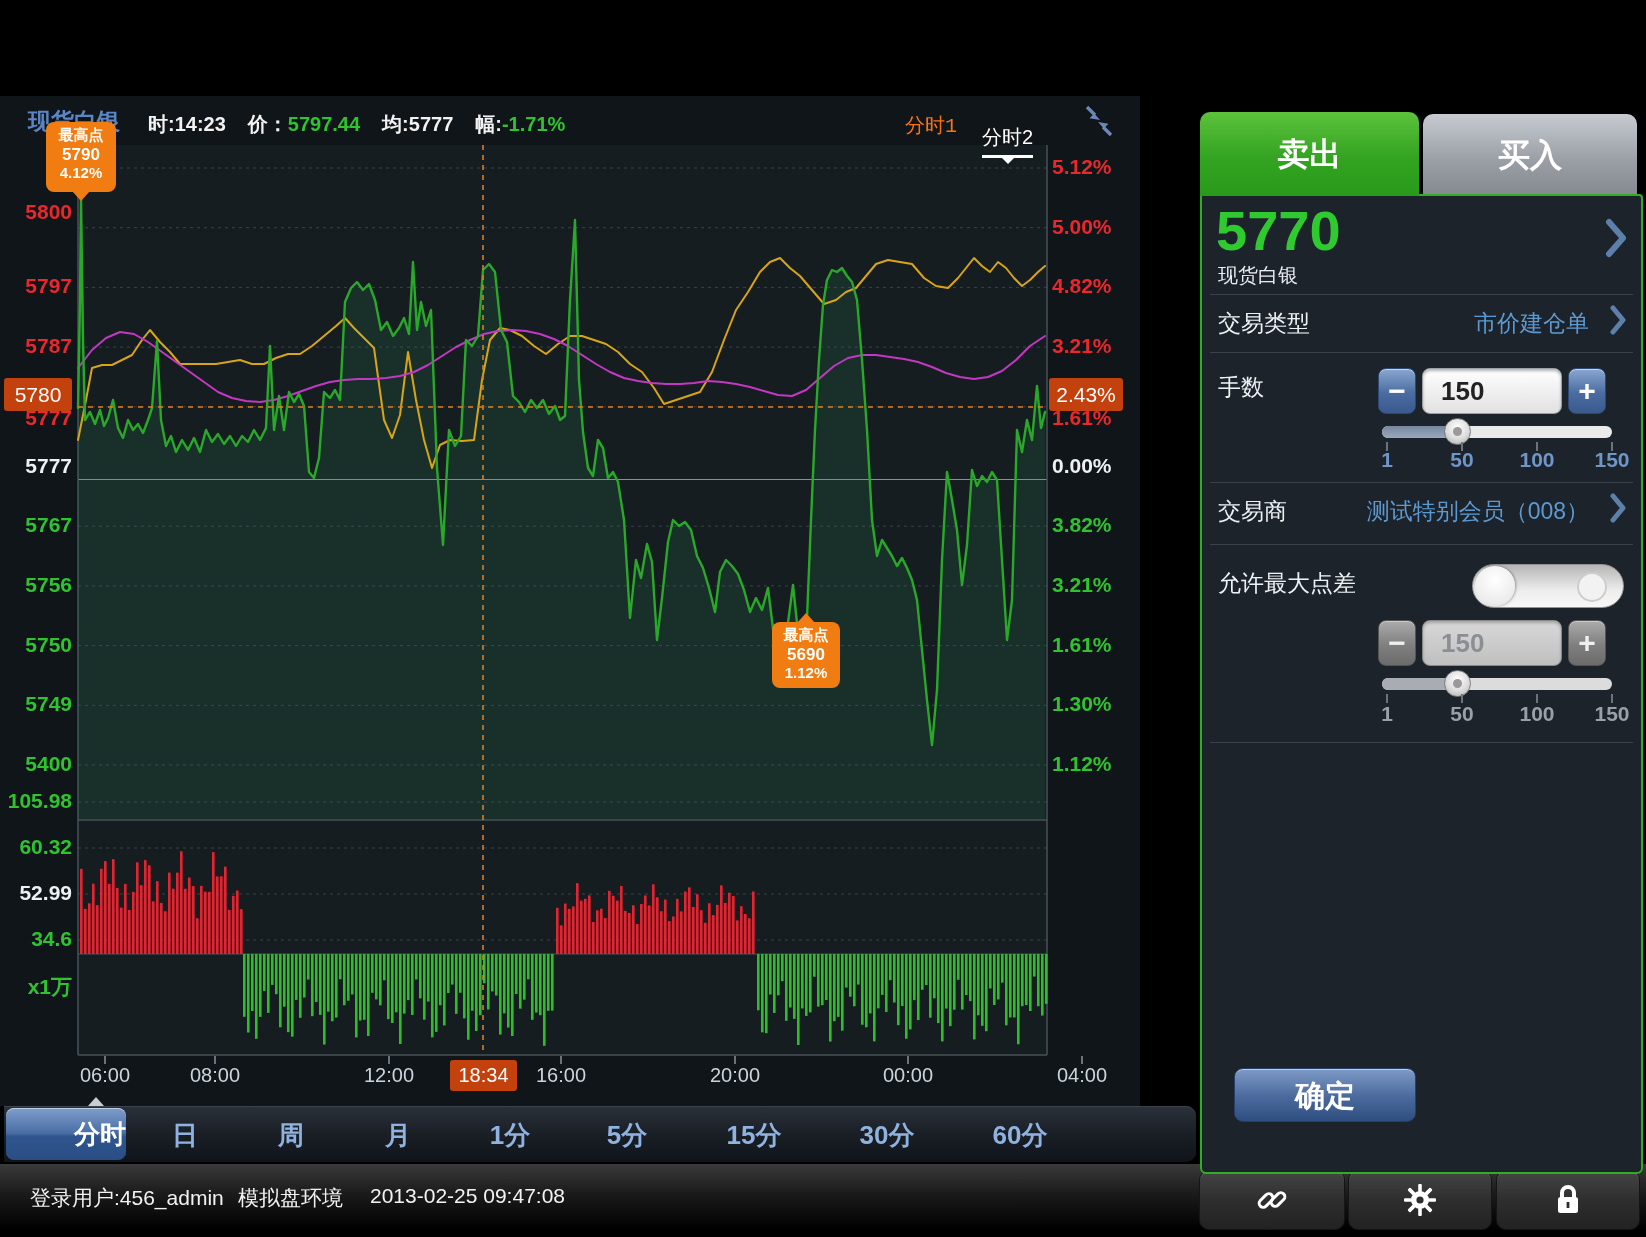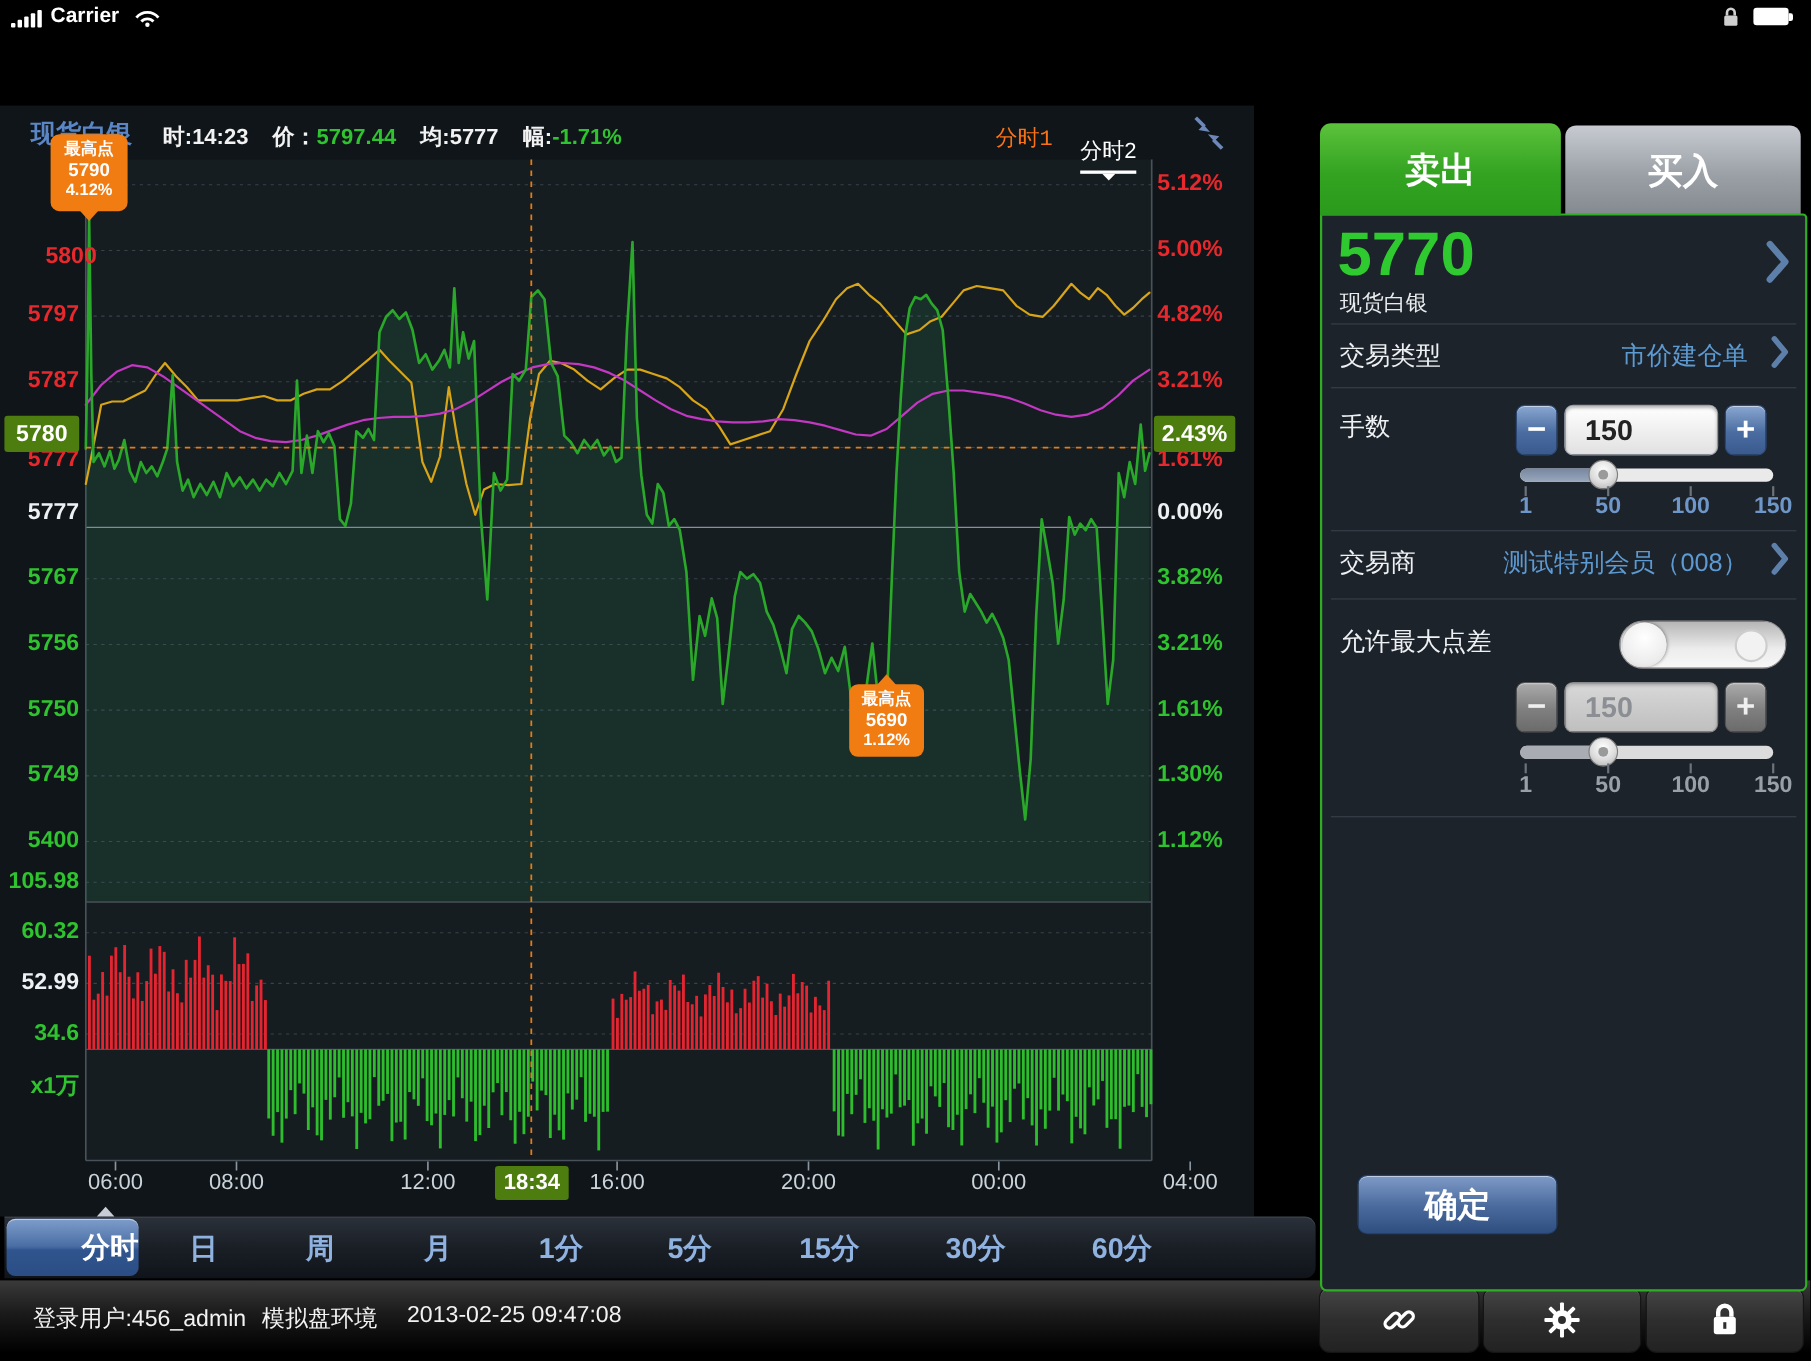--- a/index.html
+++ b/index.html
@@ -31,21 +31,21 @@
   #symbol{left:28px;top:10px;font-size:23px;font-weight:700;color:#5b86c5;}
   #quote{left:148px;top:15px;font-size:20px;font-weight:700;display:flex;gap:22px;white-space:nowrap;}
   .qw{color:#f2f2f2;} .qg{color:#2fc42f;}
   #tab-min1{left:905px;top:16px;font-size:20px;color:#f97316;cursor:pointer;font-family:Liberation Mono, monospace;}
   #tab-min2{left:982px;top:28px;font-size:20px;color:#fff;border-bottom:3px solid #fff;padding-bottom:4px;cursor:pointer;}
   #tab-min2 .notch{position:absolute;left:50%;bottom:-9px;transform:translateX(-50%);width:0;height:0;border-left:6px solid transparent;border-right:6px solid transparent;border-top:6px solid #fff;}
   #collapse-icon{left:1082px;top:8px;cursor:pointer;}
   .axis-lab{position:absolute;font-size:21px;font-weight:700;white-space:nowrap;}
   .lab-left{left:0;width:72px;text-align:right;}
   .lab-right{left:1052px;width:90px;text-align:left;}
-  .badge{position:absolute;background:#4d7c0f;color:#fff;font-size:21px;font-weight:700;text-align:center;border-radius:3px;z-index:3;}
+  .badge{position:absolute;background:#c2410c;color:#fff;font-size:21px;font-weight:400;text-align:center;border-radius:3px;z-index:3;}
   #badge-price{left:4px;top:282px;width:68px;height:33px;line-height:33px;}
   #badge-pct{left:1049px;top:282px;width:74px;height:33px;line-height:33px;}
   #badge-time{left:450px;top:964px;width:67px;height:31px;line-height:31px;font-size:20px;z-index:3;}
   .tlab{position:absolute;top:968px;transform:translateX(-50%);font-size:20px;color:#ccd4db;}
   .callout{position:absolute;background:#f07c12;border-radius:8px;color:#fff;text-align:center;z-index:4;padding-top:4px;}
   .callout .c1{font-size:15px;font-weight:700;}
   .callout .c2{font-size:17px;font-weight:700;line-height:19px;}
   .callout .c3{font-size:15px;font-weight:700;}
   .pt{position:absolute;width:0;height:0;border-left:9px solid transparent;border-right:9px solid transparent;}
   .pt.down{bottom:-9px;left:50%;transform:translateX(-50%);border-top:10px solid #f07c12;}
@@ -104,44 +104,20 @@
   .bigbtn{position:absolute;top:872px;height:54px;border-radius:9px;color:#fff;font-size:30px;font-weight:700;
      text-align:center;line-height:54px;cursor:pointer;box-shadow:inset 0 1px 0 rgba(255,255,255,.5);}
   #confirm-btn{left:32px;width:182px;background:linear-gradient(180deg,#7e9ac7,#49699c 55%,#2f4e80);border:1px solid #24406b;box-sizing:border-box;}
   #cancel-btn{left:230px;width:180px;background:linear-gradient(180deg,#c9cdd3,#989da5 55%,#747a83);border:1px solid #5c626b;box-sizing:border-box;}
 </style>
 </head>
 <body>
 
 <div id="app">
 
-  <div id="statusbar" class="abs">
-    <div class="sigbars abs">
-      <i style="height:4px"></i>
-        <i style="height:7px"></i>
-        <i style="height:10px"></i>
-        <i style="height:13px"></i>
-        <i style="height:16px"></i>
-    </div>
-    <span id="carrier" class="abs">Carrier</span>
-    <span id="wifi" class="abs">
-      <svg width="24" height="18" viewBox="0 0 24 18">
-          <path d="M2,9 A13,13 0 0 1 22,9" fill="none" stroke="#fff" stroke-width="2.6"></path>
-          <path d="M6.5,12.5 A7.5,7.5 0 0 1 17.5,12.5" fill="none" stroke="#fff" stroke-width="2.6"></path>
-          <circle cx="12" cy="15.5" r="2" fill="#fff"></circle>
-        </svg>
-    </span>
-    <span id="sb-lock" class="abs">
-      <svg width="15" height="19" viewBox="0 0 15 19">
-          <rect x="1.5" y="8" width="12" height="9.5" rx="1.5" fill="#cfcfcf"></rect>
-          <path d="M4,8 v-2.5 a3.5,3.5 0 0 1 7,0 v2.5" fill="none" stroke="#cfcfcf" stroke-width="2.4"></path>
-        </svg>
-    </span>
-    <div class="battery abs"></div>
-  </div>
 
 
   <div id="chart-region" class="abs">
     <svg id="chart-svg" width="1140" height="1010">
         <rect x="78" y="49" width="969" height="910" fill="#151d20"></rect>
         <line x1="78" x2="1047" y1="72" y2="72" stroke="#39424b" stroke-width="1" stroke-dasharray="3 4"></line>
         <line x1="78" x2="1047" y1="131.7" y2="131.7" stroke="#39424b" stroke-width="1" stroke-dasharray="3 4"></line>
         <line x1="78" x2="1047" y1="191.39999999999998" y2="191.39999999999998" stroke="#39424b" stroke-width="1" stroke-dasharray="3 4"></line>
         <line x1="78" x2="1047" y1="251.10000000000002" y2="251.10000000000002" stroke="#39424b" stroke-width="1" stroke-dasharray="3 4"></line>
         <line x1="78" x2="1047" y1="310.8" y2="310.8" stroke="#39424b" stroke-width="1" stroke-dasharray="3 4"></line>
@@ -432,21 +408,21 @@
             <line x1="5" y1="3" x2="13" y2="11"></line>
             <polygon points="18,16 7.5,14.2 12.2,9.5" stroke="none"></polygon>
             <line x1="29" y1="31" x2="21" y2="23"></line>
             <polygon points="16,18 26.5,19.8 21.8,24.5" stroke="none"></polygon>
           </g>
         </svg>
     </span>
 
     <div id="axis-labels">
         <div class="axis-lab lab-left" style="color: rgb(232, 40, 45); top: 59px;">59</div>
-        <div class="axis-lab lab-left" style="color: rgb(232, 40, 45); top: 125px; padding-left: 16px;">5800</div>
+        <div class="axis-lab lab-left" style="color: rgb(232, 40, 45); top: 104px;">5800</div>
         <div class="axis-lab lab-left" style="color: rgb(232, 40, 45); top: 178.4px;">5797</div>
         <div class="axis-lab lab-left" style="color: rgb(232, 40, 45); top: 238.1px;">5787</div>
         <div class="axis-lab lab-left" style="color: rgb(232, 40, 45); top: 309.8px;">5777</div>
         <div class="axis-lab lab-left" style="color: rgb(238, 241, 244); top: 357.5px;">5777</div>
         <div class="axis-lab lab-left" style="color: rgb(47, 196, 47); top: 417.2px;">5767</div>
         <div class="axis-lab lab-left" style="color: rgb(47, 196, 47); top: 476.9px;">5756</div>
         <div class="axis-lab lab-left" style="color: rgb(47, 196, 47); top: 536.6px;">5750</div>
         <div class="axis-lab lab-left" style="color: rgb(47, 196, 47); top: 596.3px;">5749</div>
         <div class="axis-lab lab-left" style="color: rgb(47, 196, 47); top: 656px;">5400</div>
         <div class="axis-lab lab-right" style="color: rgb(232, 40, 45); top: 59px;">5.12%</div>

